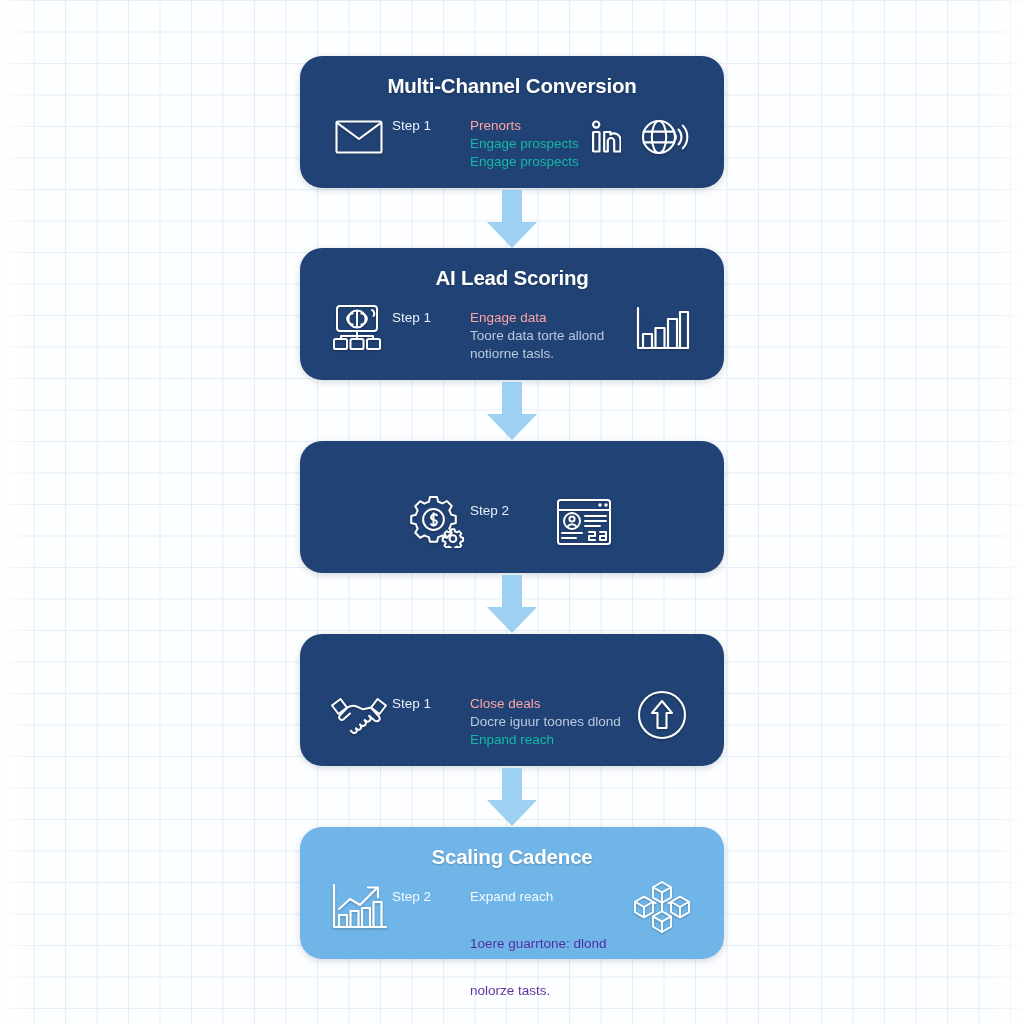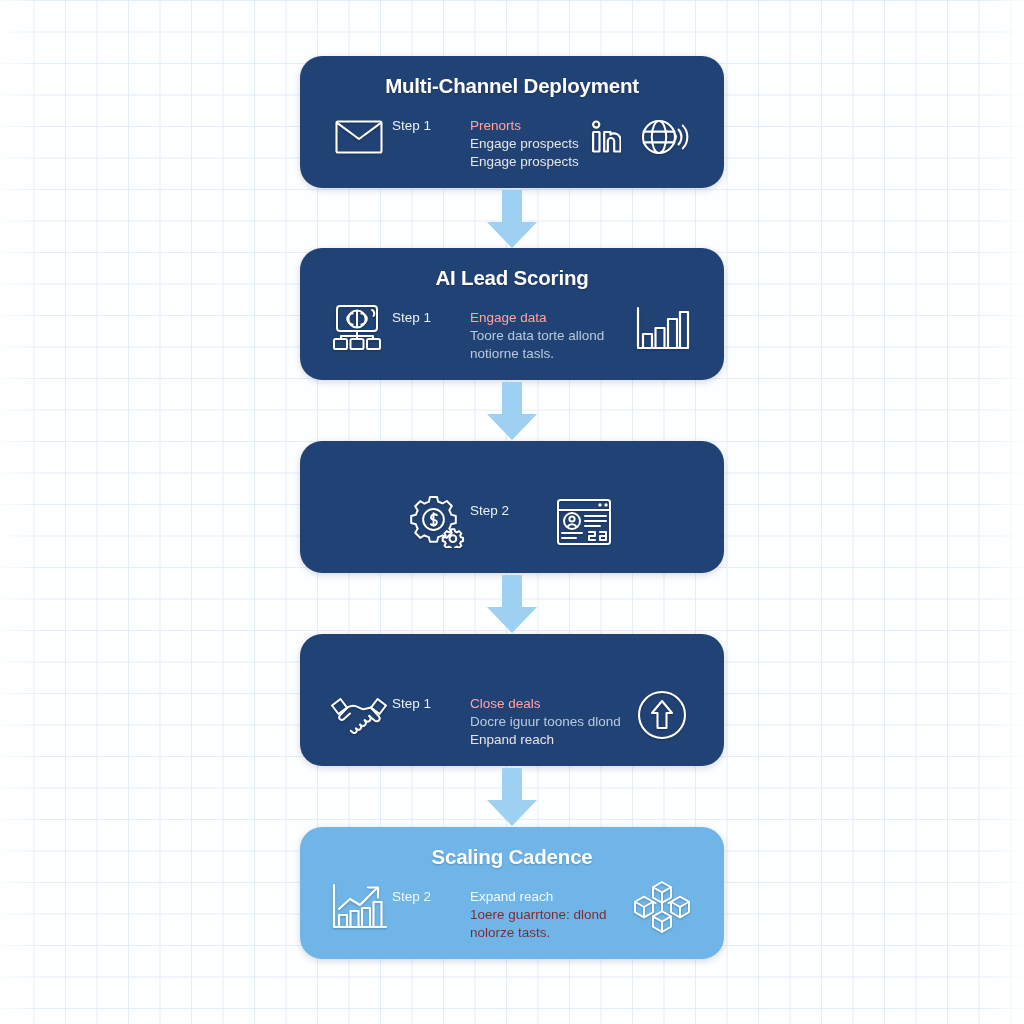--- a/index.html
+++ b/index.html
@@ -107,48 +107,48 @@
   .card.light .step-label { color: #f3f9ff; }
 
   .lines {
     flex: 1 1 auto;
     padding-top: 11px;
     min-width: 0;
   }
   .line {
     font-size: 13.5px;
     line-height: 18px;
-    color: #e5e5e5;
+    color: #14b8a6;
     white-space: nowrap;
   }
   .line.primary { color: #fca5a5; }
   .line.faded   { color: #cfdcec; opacity: 0.88; }
   .card.light .line       { color: #f5faff; }
-  .card.light .line.faded { color: #7f1d1d; opacity: 0.9; }
+  .card.light .line.faded { color: #4c1d95; opacity: 0.9; margin-top: 29px; }
 
   
   .arrow {
     position: absolute;
     left: 484px;
     width: 56px;
     height: 60px;
     color: #9ed0f2;
   }
   .arrow svg { display: block; }
 </style>
 </head>
 <body>
 
 <div id="grid-background"></div>
 <div id="grid-vignette"></div>
 
 <div id="flow">
 
   <div class="card dark" style="top:56px;">
-    <div class="card-title">Multi-Channel Deployment</div>
+    <div class="card-title">Multi-Channel Conversion</div>
     <div class="card-body">
 
       <div class="icon-slot">
         <svg width="48" height="34" viewBox="0 0 48 34" fill="none" stroke="currentColor" stroke-width="2.1" stroke-linejoin="round">
           <rect x="1.5" y="1.5" width="45" height="31" rx="1.5"></rect>
           <path d="M1.8 2.6 L24 19 L46.2 2.6"></path>
         </svg>
       </div>
 
       <div class="step-label">Step 1</div>

